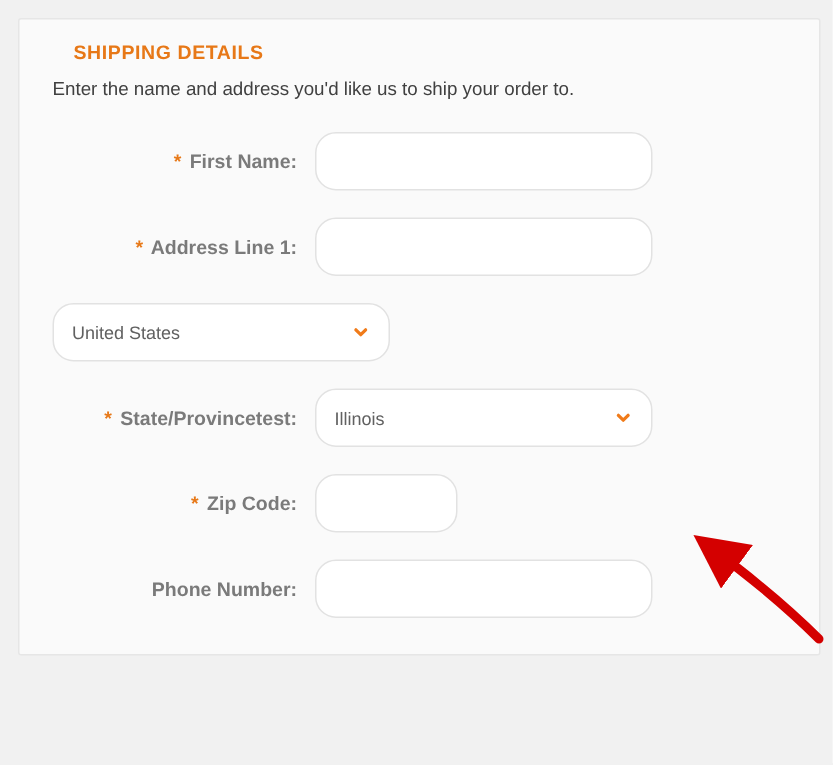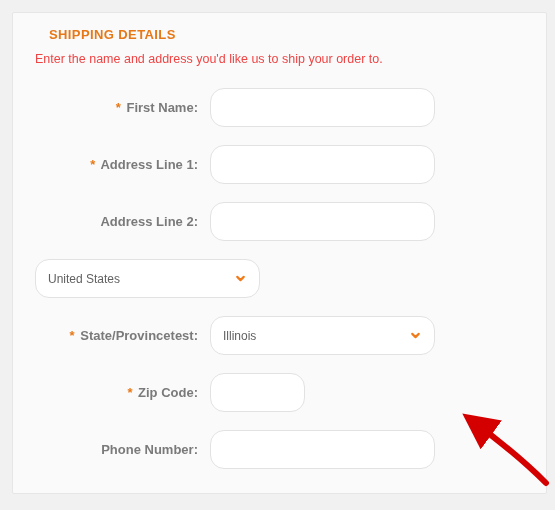--- a/index.html
+++ b/index.html
@@ -20,21 +20,21 @@
     }
     .title {
       color: #e77817;
       font-weight: 700;
       font-size: 13px;
       letter-spacing: 0.4px;
       margin-bottom: 10px;
       margin-left: 14px;
     }
     .desc {
-      color: #ef4444;
+      color: #404040;
       font-size: 12.5px;
       margin-bottom: 22px;
     }
     .row {
       display: flex;
       align-items: center;
       margin-bottom: 18px;
     }
     .lbl {
       width: 175px;
@@ -101,26 +101,20 @@
 
 
   <div class="row">
     <div class="lbl">
       <span class="req">*</span>
       <span>Address Line 1:</span>
     </div>
     <div class="fld"><input type="text" value="" style=""></div>
   </div>
 
-  <div class="row">
-    <div class="lbl">
-      <span>Address Line 2:</span>
-    </div>
-    <div class="fld"><input type="text" value="" style=""></div>
-  </div>
 
 
   <div class="row">
     <div class="fld">
       <div class="sel">
         <span>United States</span>
         <span class="chev">
           <svg width="13" height="13" viewBox="0 0 24 24" fill="none" stroke="#f07b1a" stroke-width="4" stroke-linecap="round" stroke-linejoin="round">
               <polyline points="6 9 12 15 18 9"></polyline>
             </svg>

